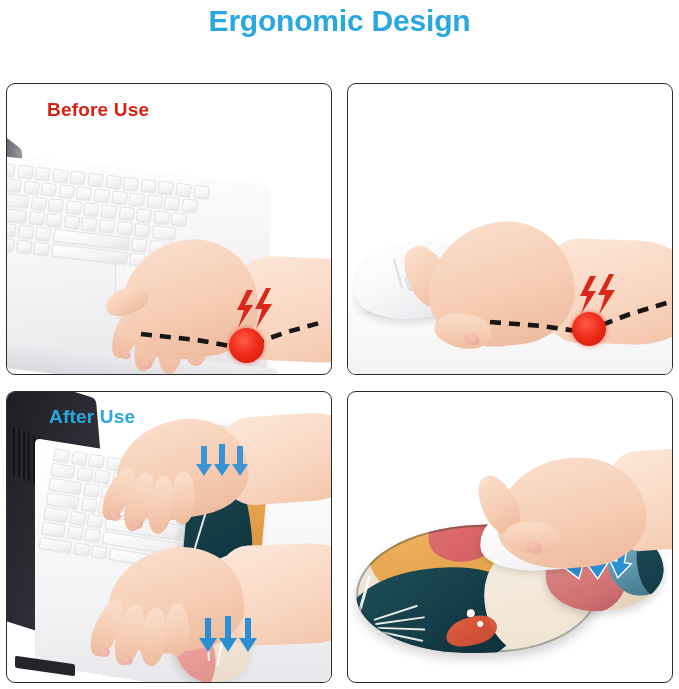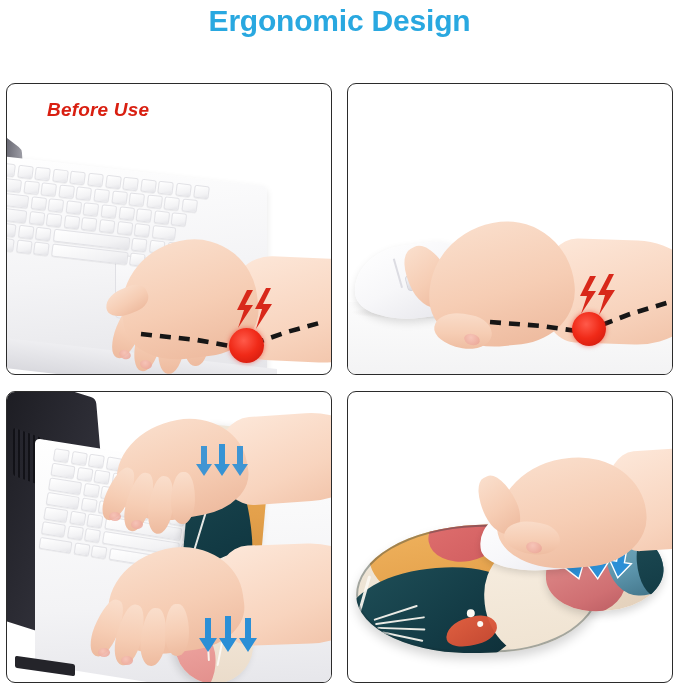--- a/index.html
+++ b/index.html
@@ -28,21 +28,20 @@
     width:667px; height:600px;
     display:grid;
     grid-template-columns: 326px 326px;
     grid-template-rows: 292px 292px;
     column-gap: 15px; row-gap: 16px;
   }
   .panel {
     position: relative; background:#fff;
     border: 1.3px solid #2b2b2b; border-radius: 9px;
     overflow: hidden;
-    font-style: italic;
   }
   .panel-label {
     position:absolute; z-index:40; font-size:19px; font-weight:bold;
     letter-spacing:0.2px;
   }
   .label-before { left:40px; top:15px; color:#d91f11; }
   .label-after  { left:42px; top:14px; color:#29a8e0; }
 
   .scene { position:absolute; inset:0; overflow:hidden; }
 
@@ -608,20 +607,21 @@
           <div class="p1-palm skin" style="left:18px;top:20px;width:136px;height:104px;transform:rotate(-8deg);"></div>
           <div class="fing skin" style="left:6px;top:70px;width:24px;height:60px;transform:rotate(22deg);"></div>
           <div class="fing skin" style="left:28px;top:76px;width:25px;height:62px;transform:rotate(14deg);"></div>
           <div class="fing skin" style="left:52px;top:80px;width:25px;height:58px;transform:rotate(6deg);"></div>
           <div class="fing skin" style="left:76px;top:76px;width:24px;height:52px;transform:rotate(0deg);"></div>
           <div class="nail" style="left:9px;top:120px;width:12px;height:9px;"></div>
           <div class="nail" style="left:32px;top:128px;width:12px;height:9px;"></div>
         </div>
 
       </div>
+      <div class="panel-label label-after">After Use</div>
     </div>
 
     <div class="panel">
       <div class="scene">
 
         <div class="p4-pad">
           <div class="pad-body">
             <div class="pad-orange"></div>
             <div class="pad-rose"></div>
             <div class="pad-teal"></div>

